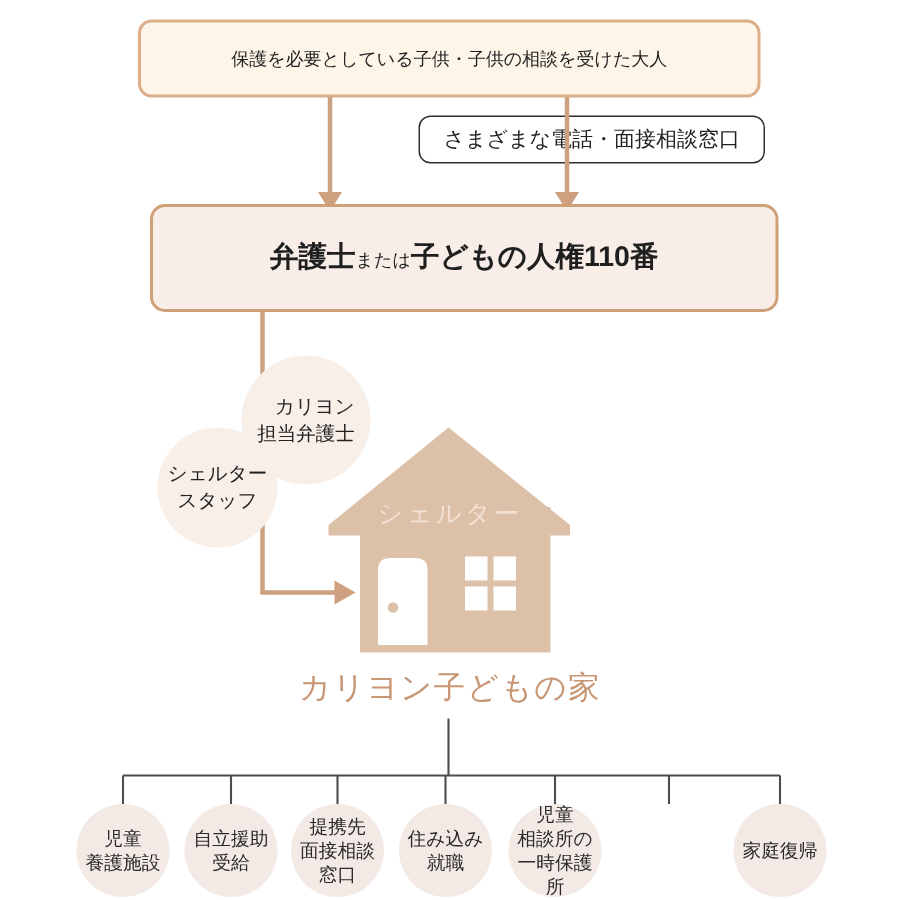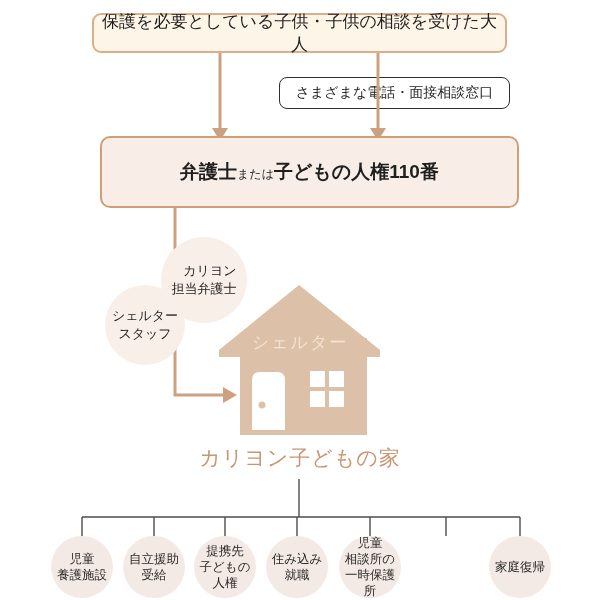--- a/index.html
+++ b/index.html
@@ -9,22 +9,22 @@
     --roof-text:#f3e2d3; --title-brown:#c89673;
     --staff-circle-fill:#f8efe9; --outcome-circle-fill:#f4eae5;
     --connector-dark:#4d4d4d; --box-border-dark:#2f2f2f; --text-dark:#1f1f1f;
   }
   *{margin:0;padding:0;box-sizing:border-box;}
   html,body{background:#ffffff;}
   body{font-family:"Liberation Sans","DejaVu Sans",sans-serif;color:var(--text-dark);}
   .canvas{position:relative;width:600px;height:600px;background:#ffffff;overflow:hidden;}
 
   .box{position:absolute;display:flex;align-items:center;justify-content:center;text-align:center;}
-  .top-box{left:92px;top:13px;width:415px;height:40px;background:var(--cream-fill);
-    border:2px solid var(--cream-border);border-radius:9px;font-size:17px;font-weight:500;z-index:3;}
+  .top-box{left:92px;top:13px;width:415px;height:52px;background:var(--cream-fill);
+    border:2px solid var(--cream-border);border-radius:9px;font-size:12px;font-weight:500;z-index:3;}
   .phone-box{left:279px;top:77px;width:231px;height:32px;background:#ffffff;
     border:1.5px solid var(--box-border-dark);border-radius:8px;font-size:14px;font-weight:500;z-index:1;}
   .lawyer-box{left:88px;top:136px;width:419px;height:72px;background:var(--peach-fill);
     border:2px solid var(--peach-border);border-radius:10px;flex-direction:column;z-index:3;gap:3px;margin-left:12px;}
   .lawyer-line1{font-size:19px;font-weight:600;line-height:1.1;}
   .lawyer-line1 .small{font-size:12px;font-weight:500;}
   .lawyer-line1 .num{font-weight:700;}
   .lawyer-line2{font-size:15px;font-weight:500;}
 
   .svg-layer{position:absolute;left:0;top:0;width:600px;height:600px;pointer-events:none;}
@@ -97,21 +97,21 @@
   <div class="circle staff-circle staff-shelter">シェルター
 スタッフ</div>
 
   <div class="house-title">カリヨン子どもの家</div>
 
   <div class="circle outcome-circle" style="left:51px">児童
 養護施設</div>
   <div class="circle outcome-circle" style="left:123px">自立援助
 受給</div>
   <div class="circle outcome-circle" style="left:194px">提携先
-子どもの人権</div>
+面接相談窓口</div>
   <div class="circle outcome-circle" style="left:266px">住み込み
 就職</div>
   <div class="circle outcome-circle" style="left:339px">児童
 相談所の
 一時保護所</div>
   <div class="circle outcome-circle" style="left:489px">家庭復帰</div>
 
 </div>
 
 </body></html>

